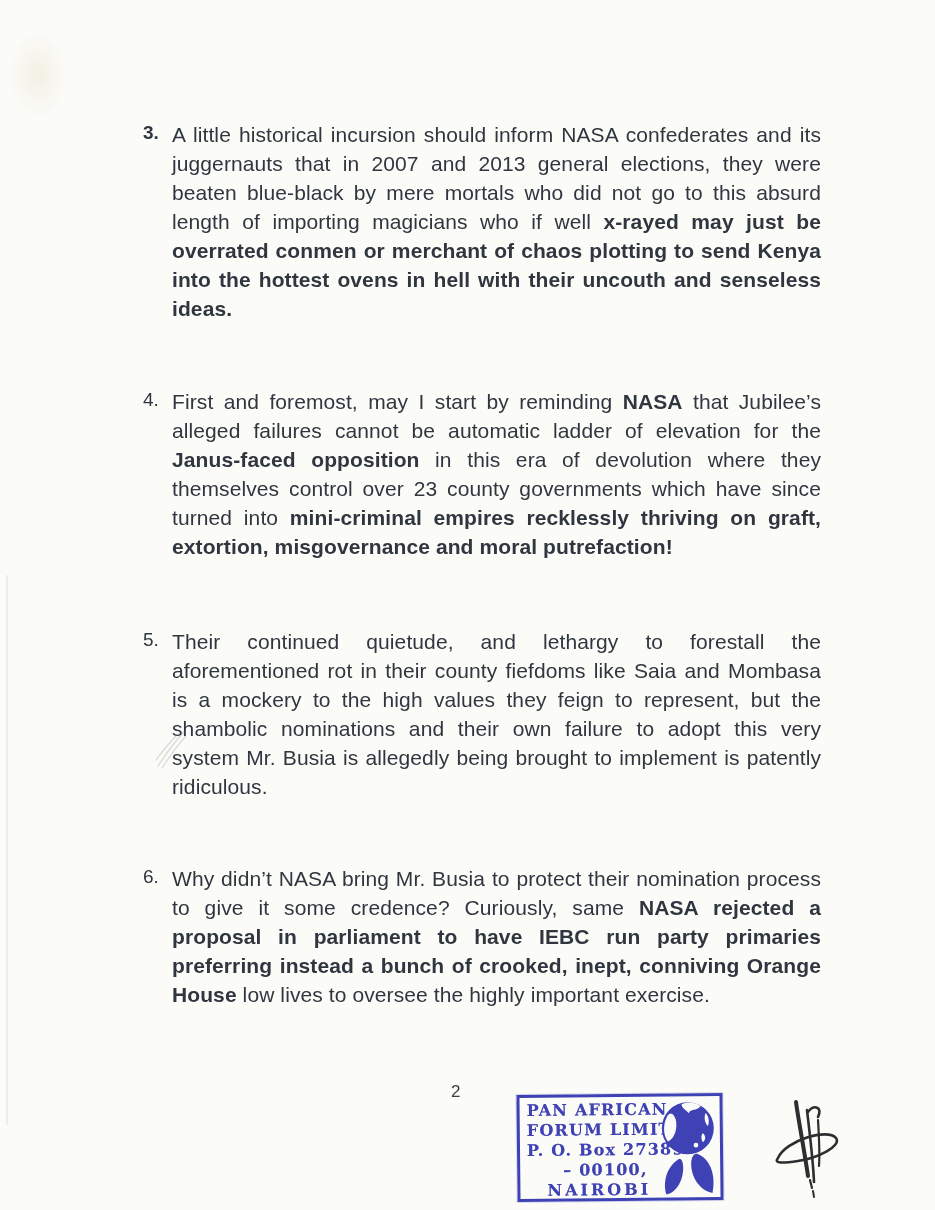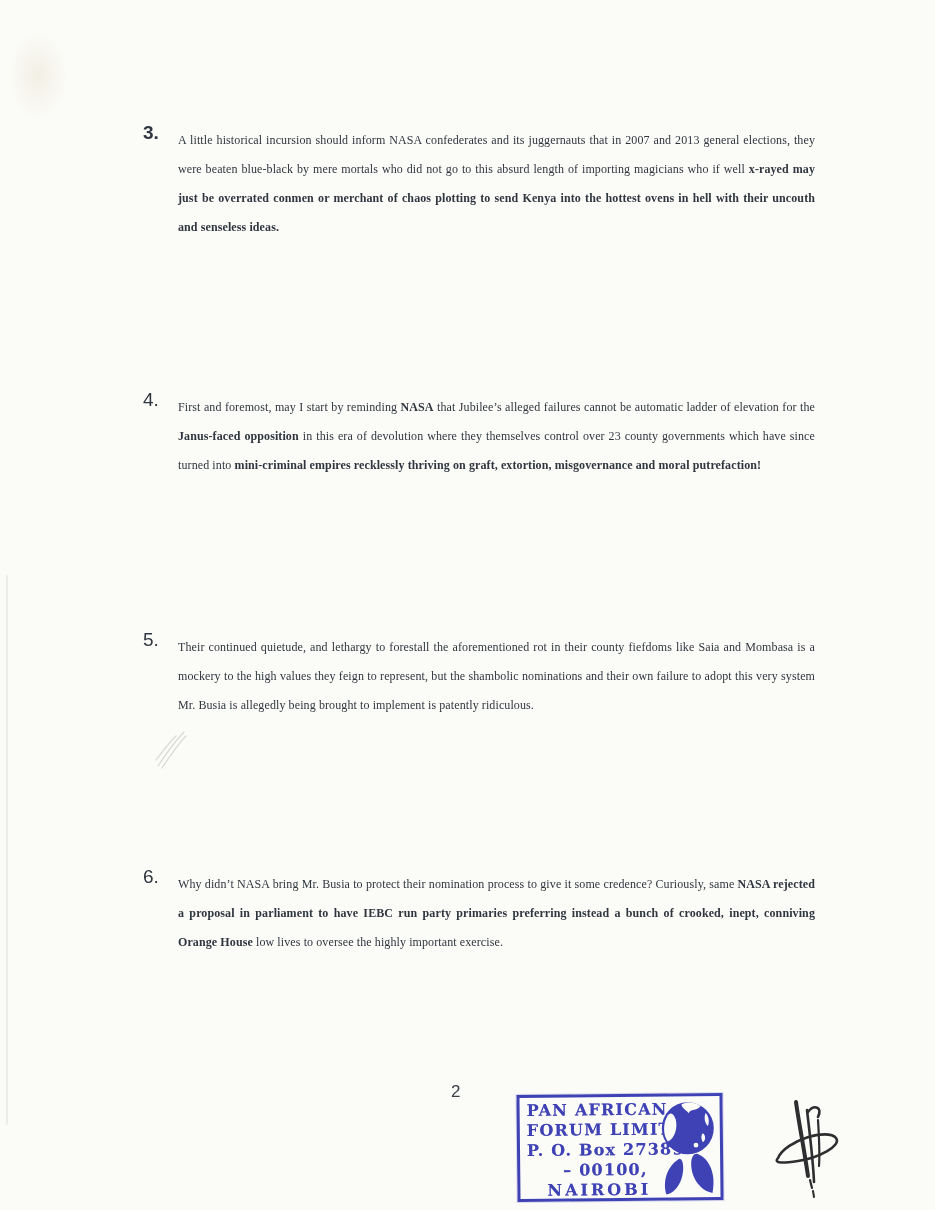--- a/index.html
+++ b/index.html
@@ -23,22 +23,22 @@
     position:absolute;left:8px;top:30px;width:60px;height:90px;
     background:radial-gradient(ellipse at center, rgba(232,226,203,0.45), rgba(232,226,203,0) 70%);
   }
   
   .para{position:absolute;left:143px;width:680px;display:flex;}
   .para .num{
     flex:0 0 27px;width:27px;font-size:19px;line-height:29px;
   }
   .para .num.bold{font-weight:bold;}
   .para .txt{
-    flex:1;margin:8px;font-size:12px;line-height:29px;
-    text-align:justify;text-align-last:left;letter-spacing:0.1px;font-family:Liberation Serif, serif;
+    flex:1;margin:2px;font-size:21px;line-height:29px;
+    text-align:justify;text-align-last:left;letter-spacing:0.1px;
   }
   .seg{white-space:pre-wrap;}
   .seg.b{font-weight:bold;}
   #p3{top:118px;} #p4{top:385px;} #p5{top:625px;} #p6{top:862px;}
   
   .smudge{position:absolute;left:150px;top:726px;width:48px;height:48px;opacity:0.30;}
   
   .pagenum{position:absolute;left:451px;top:1082px;font-size:17px;color:#3a4048;}
   
   .stamp{

